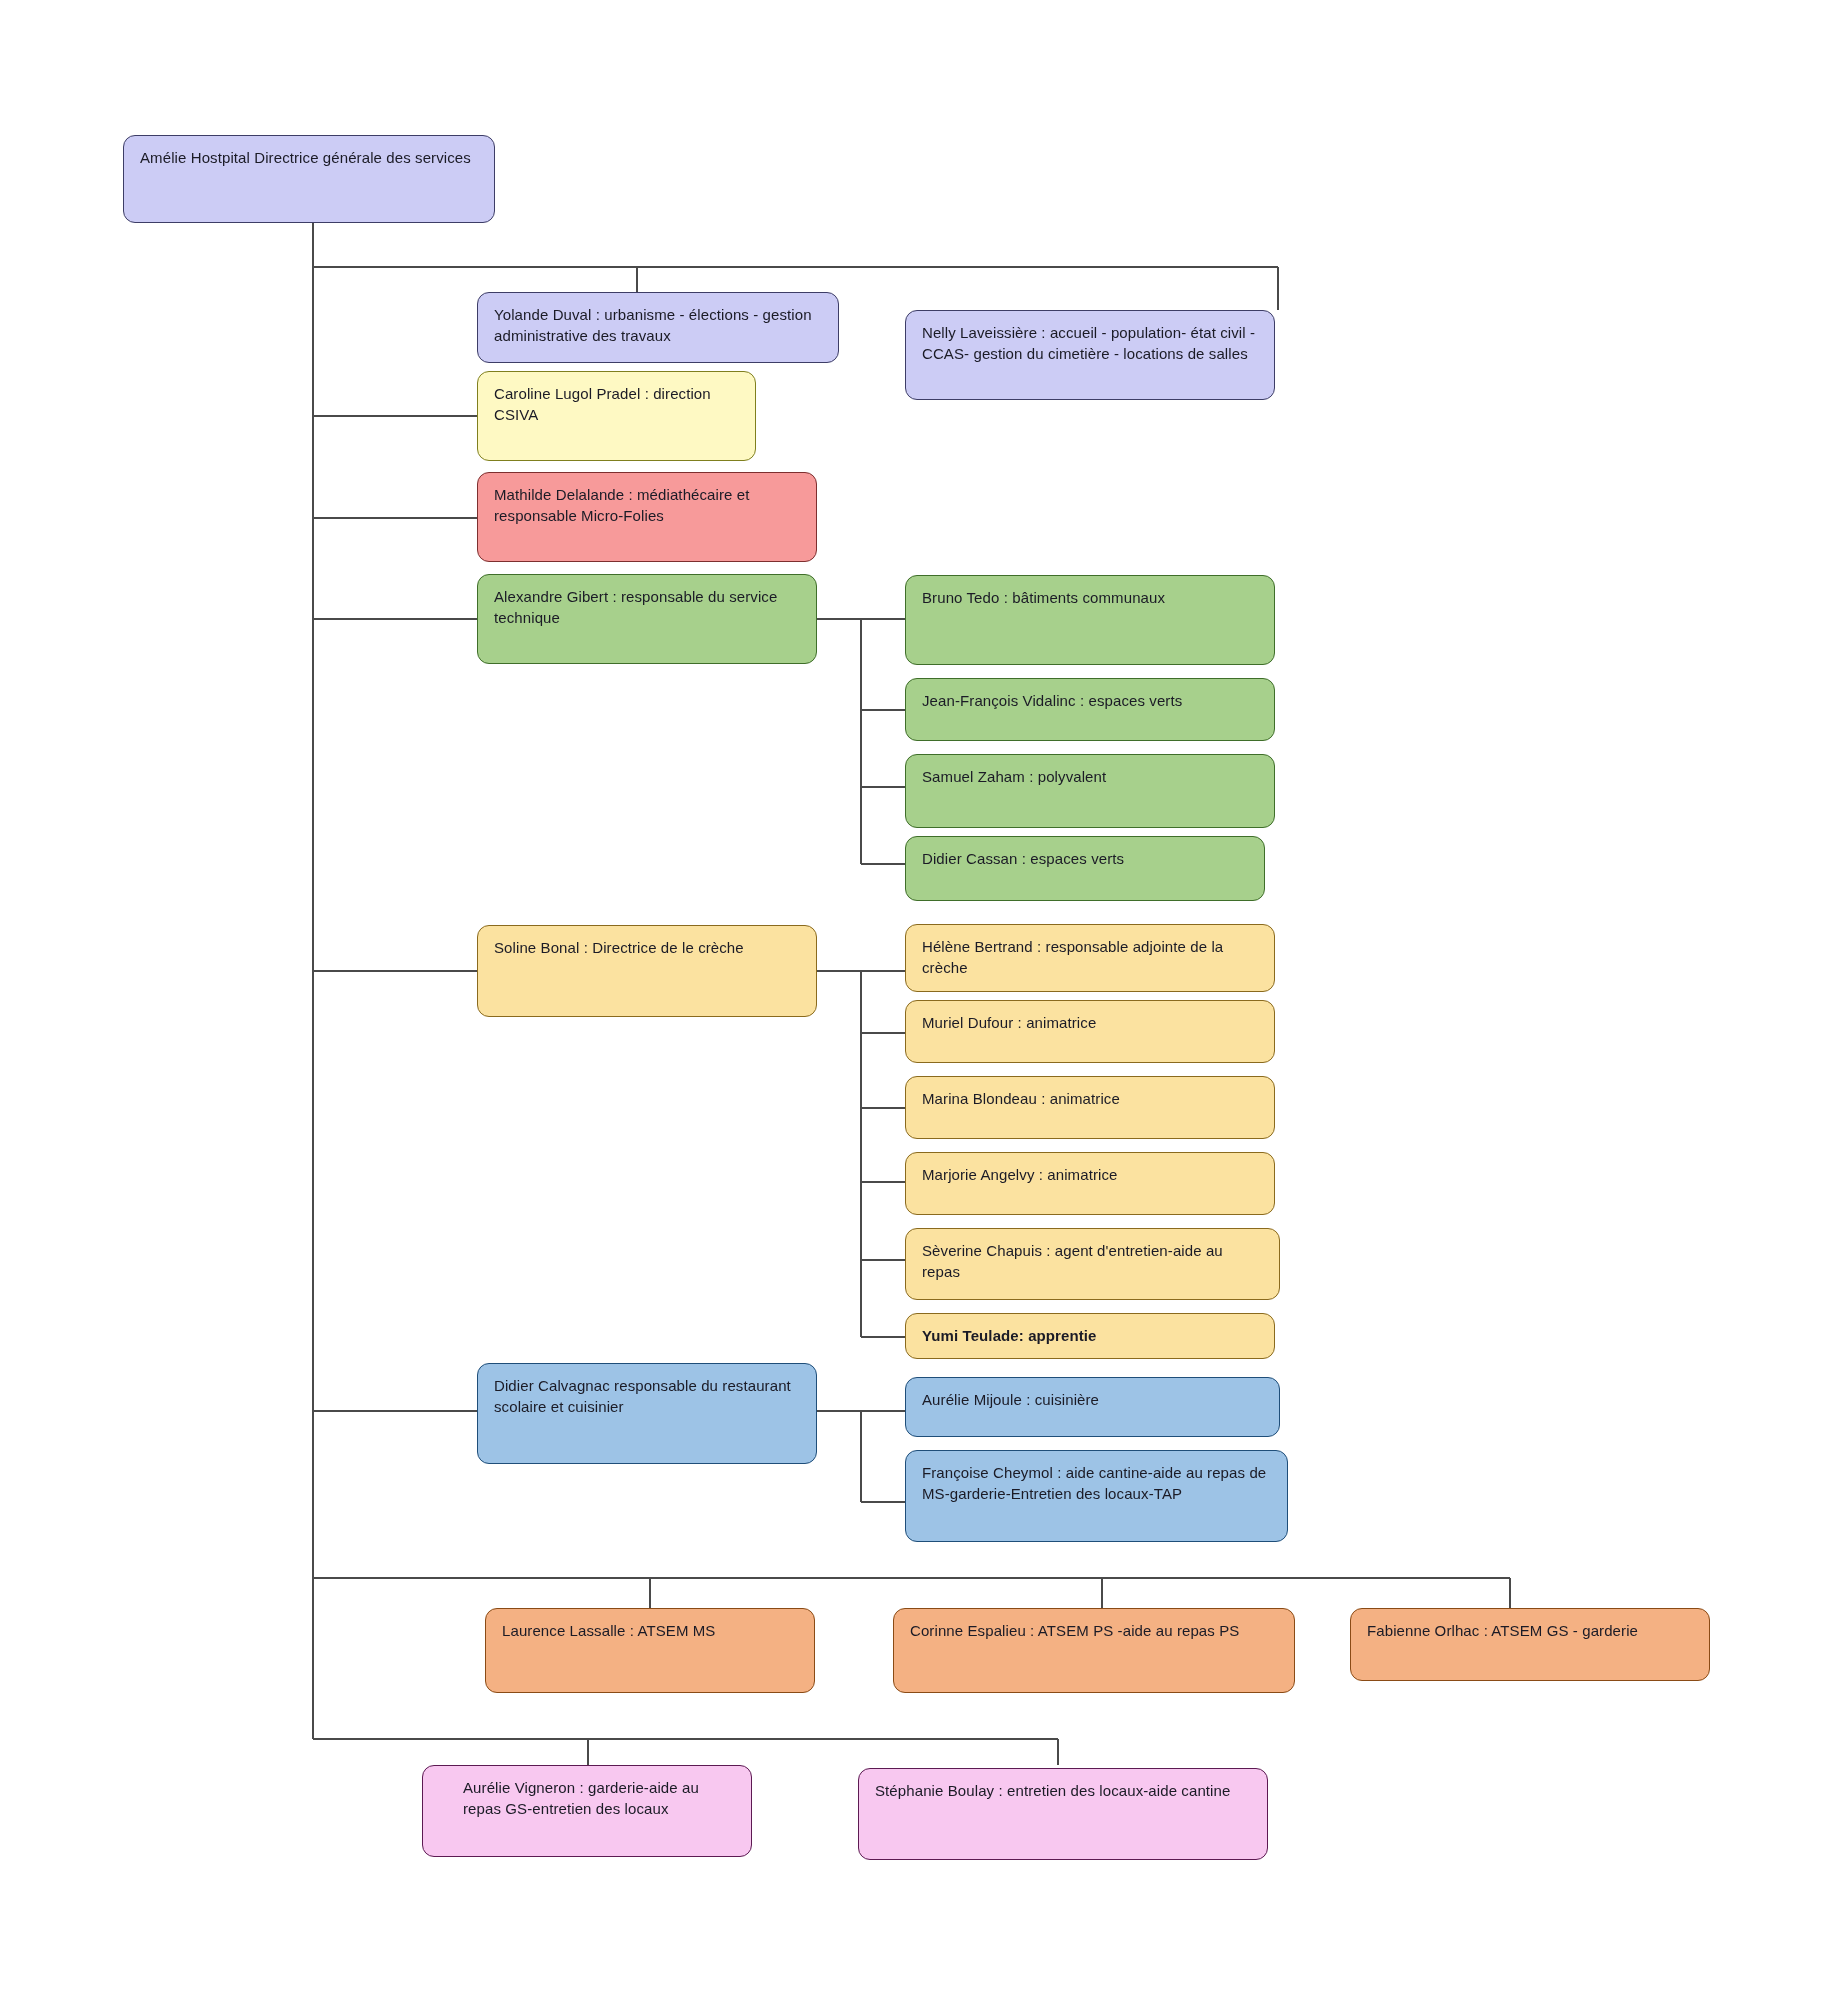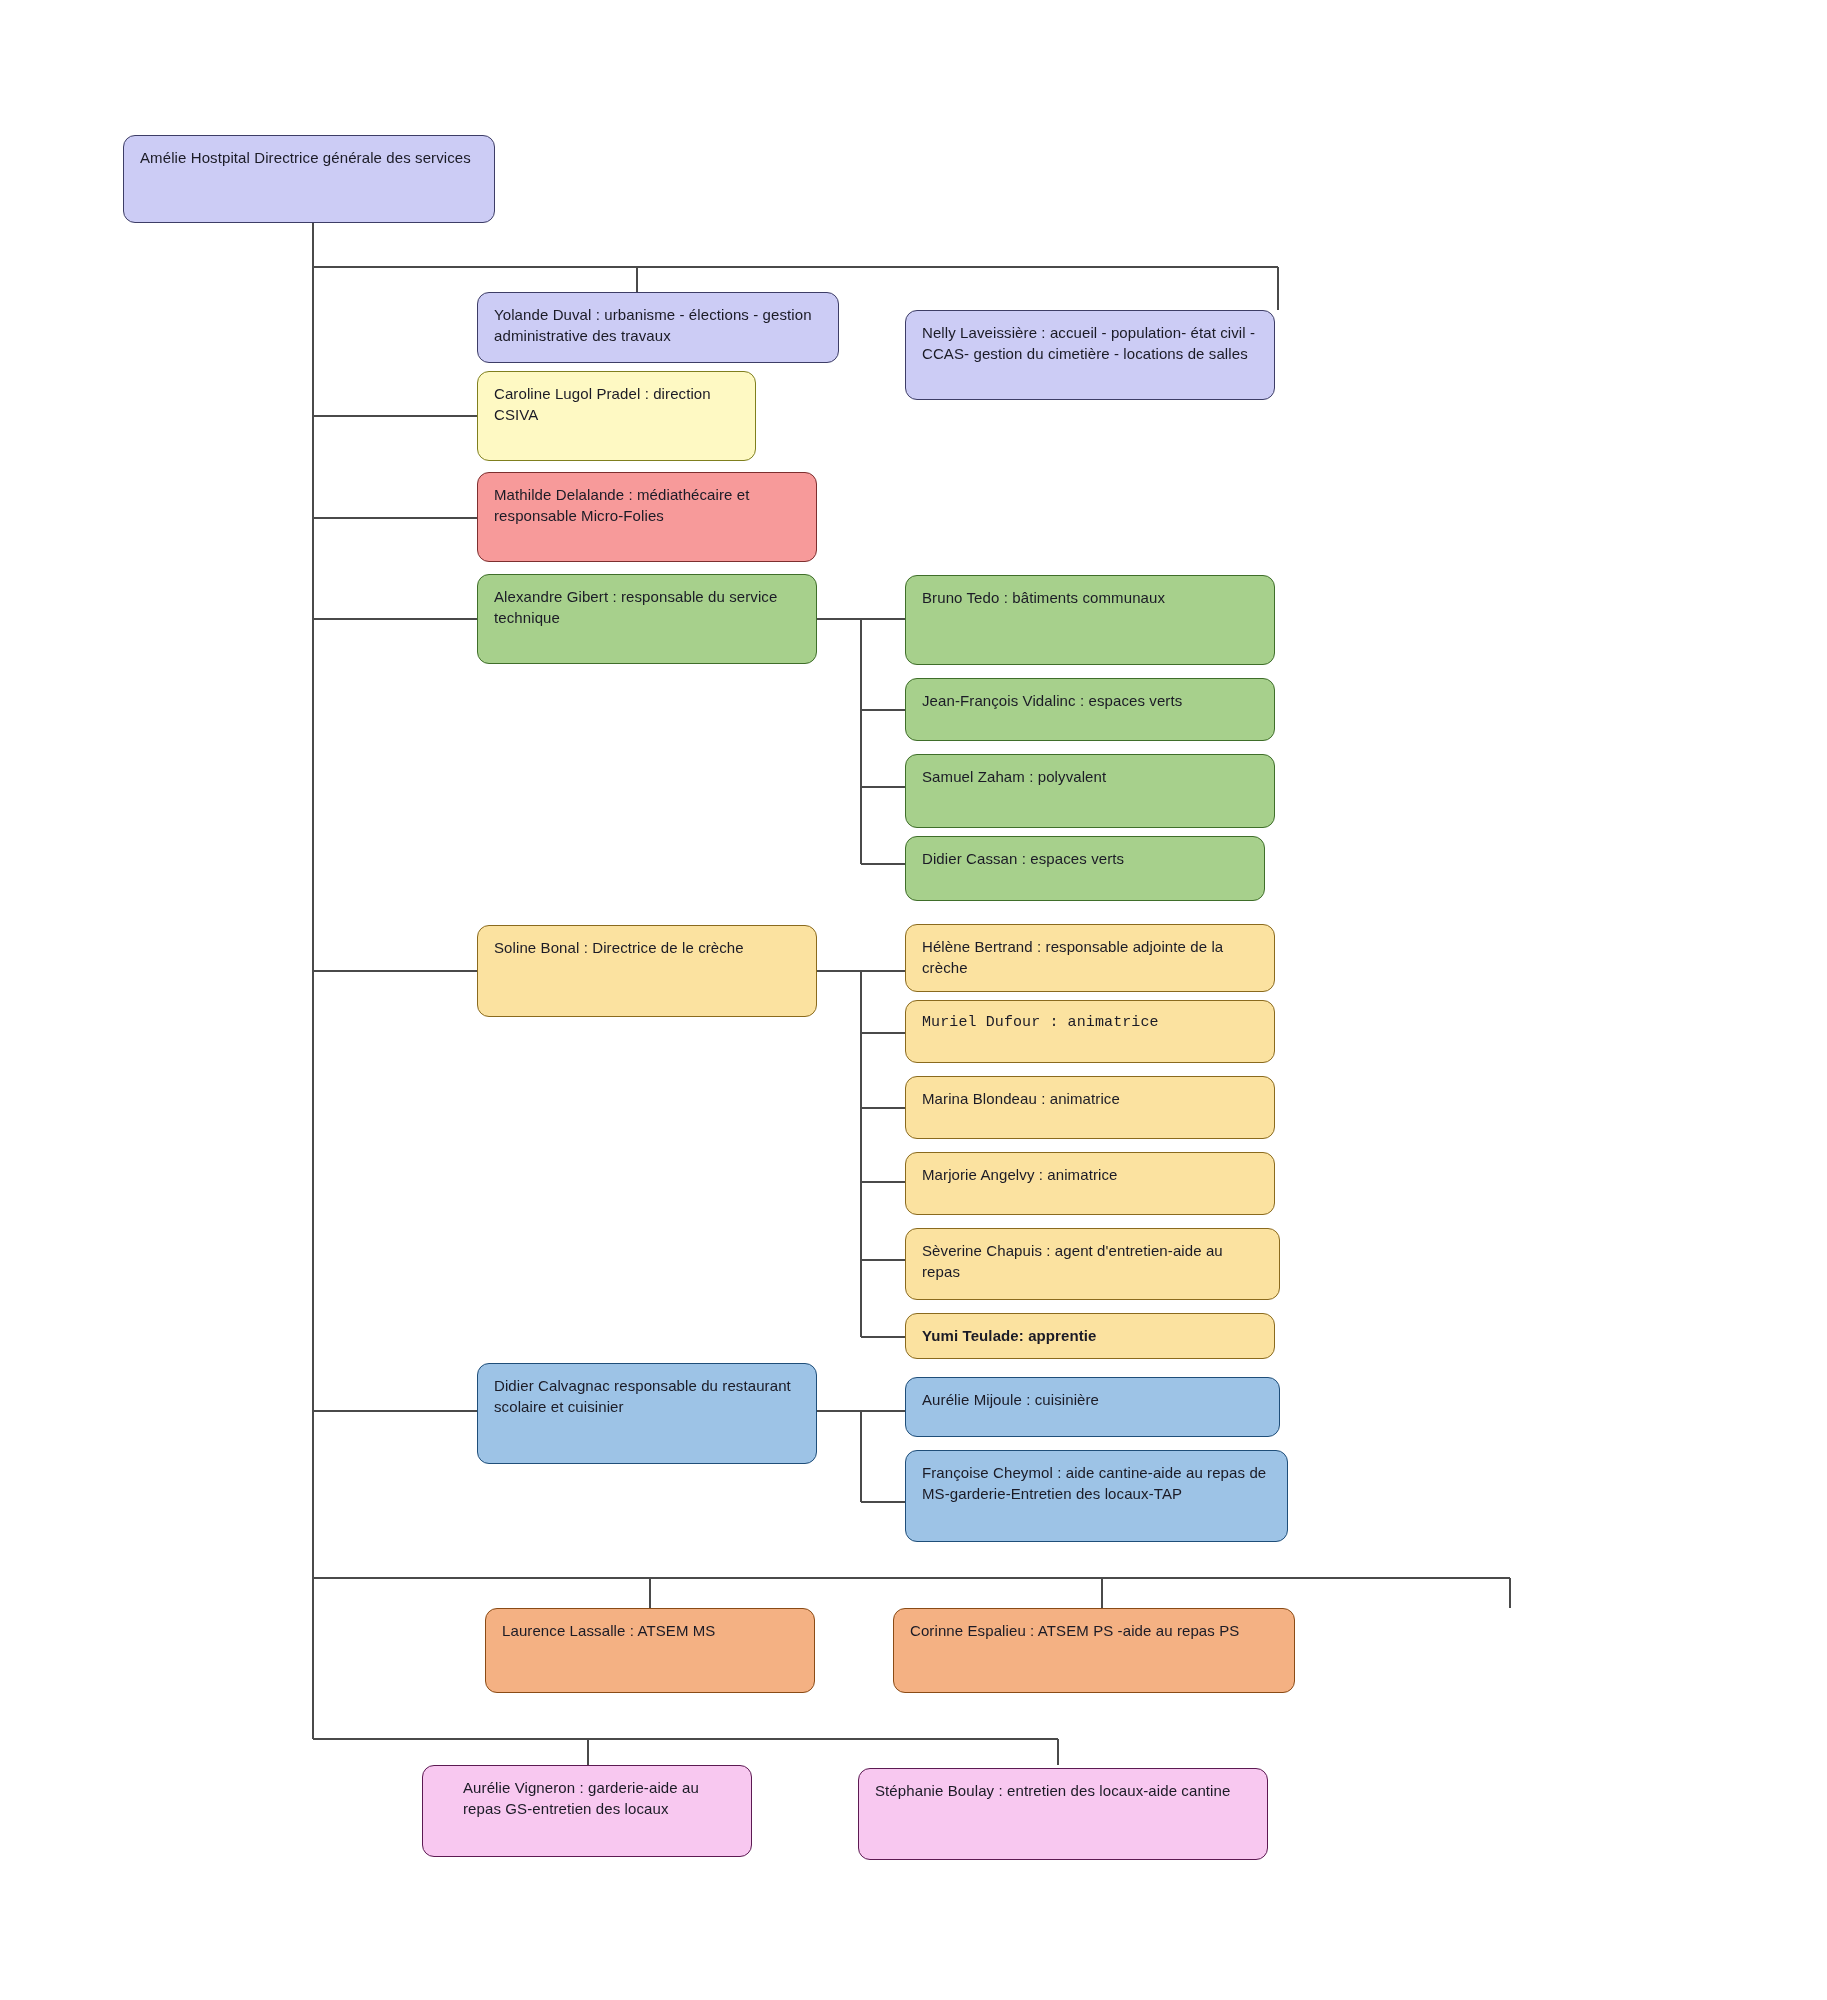--- a/index.html
+++ b/index.html
@@ -146,21 +146,21 @@
   </div>
 
   <div class="node c-green" style="left:905px;top:836px;width:360px;height:65px;">
     <span class="txt">Didier Cassan : espaces verts</span>
   </div>
 
   <div class="node c-amber" style="left:905px;top:924px;width:370px;height:68px;">
     <span class="txt">Hélène Bertrand : responsable adjointe de la crèche</span>
   </div>
 
-  <div class="node c-amber" style="left:905px;top:1000px;width:370px;height:63px;font-family:Liberation Mono, monospace;">
+  <div class="node c-amber" style="left:905px;top:1000px;width:370px;height:63px;">
     <span class="txt">Muriel Dufour : animatrice</span>
   </div>
 
   <div class="node c-amber" style="left:905px;top:1076px;width:370px;height:63px;">
     <span class="txt">Marina Blondeau : animatrice</span>
   </div>
 
   <div class="node c-amber" style="left:905px;top:1152px;width:370px;height:63px;">
     <span class="txt">Marjorie Angelvy : animatrice</span>
   </div>
@@ -182,20 +182,23 @@
   </div>
 
   <div class="node c-orange" style="left:485px;top:1608px;width:330px;height:85px;">
     <span class="txt">Laurence Lassalle : ATSEM MS</span>
   </div>
 
   <div class="node c-orange" style="left:893px;top:1608px;width:402px;height:85px;">
     <span class="txt">Corinne Espalieu : ATSEM PS -aide au repas PS</span>
   </div>
 
+  <div class="node c-orange" style="left:1350px;top:1608px;width:360px;height:73px;">
+    <span class="txt">Fabienne Orlhac : ATSEM GS - garderie</span>
+  </div>
 
   <div class="node c-pink" style="left:422px;top:1765px;width:330px;height:92px;padding-left:40px;">
     <span class="txt">Aurélie Vigneron : garderie-aide au repas GS-entretien des locaux</span>
   </div>
 
   <div class="node c-pink" style="left:858px;top:1768px;width:410px;height:92px;">
     <span class="txt">Stéphanie Boulay : entretien des locaux-aide cantine</span>
   </div>
 
 </div>

